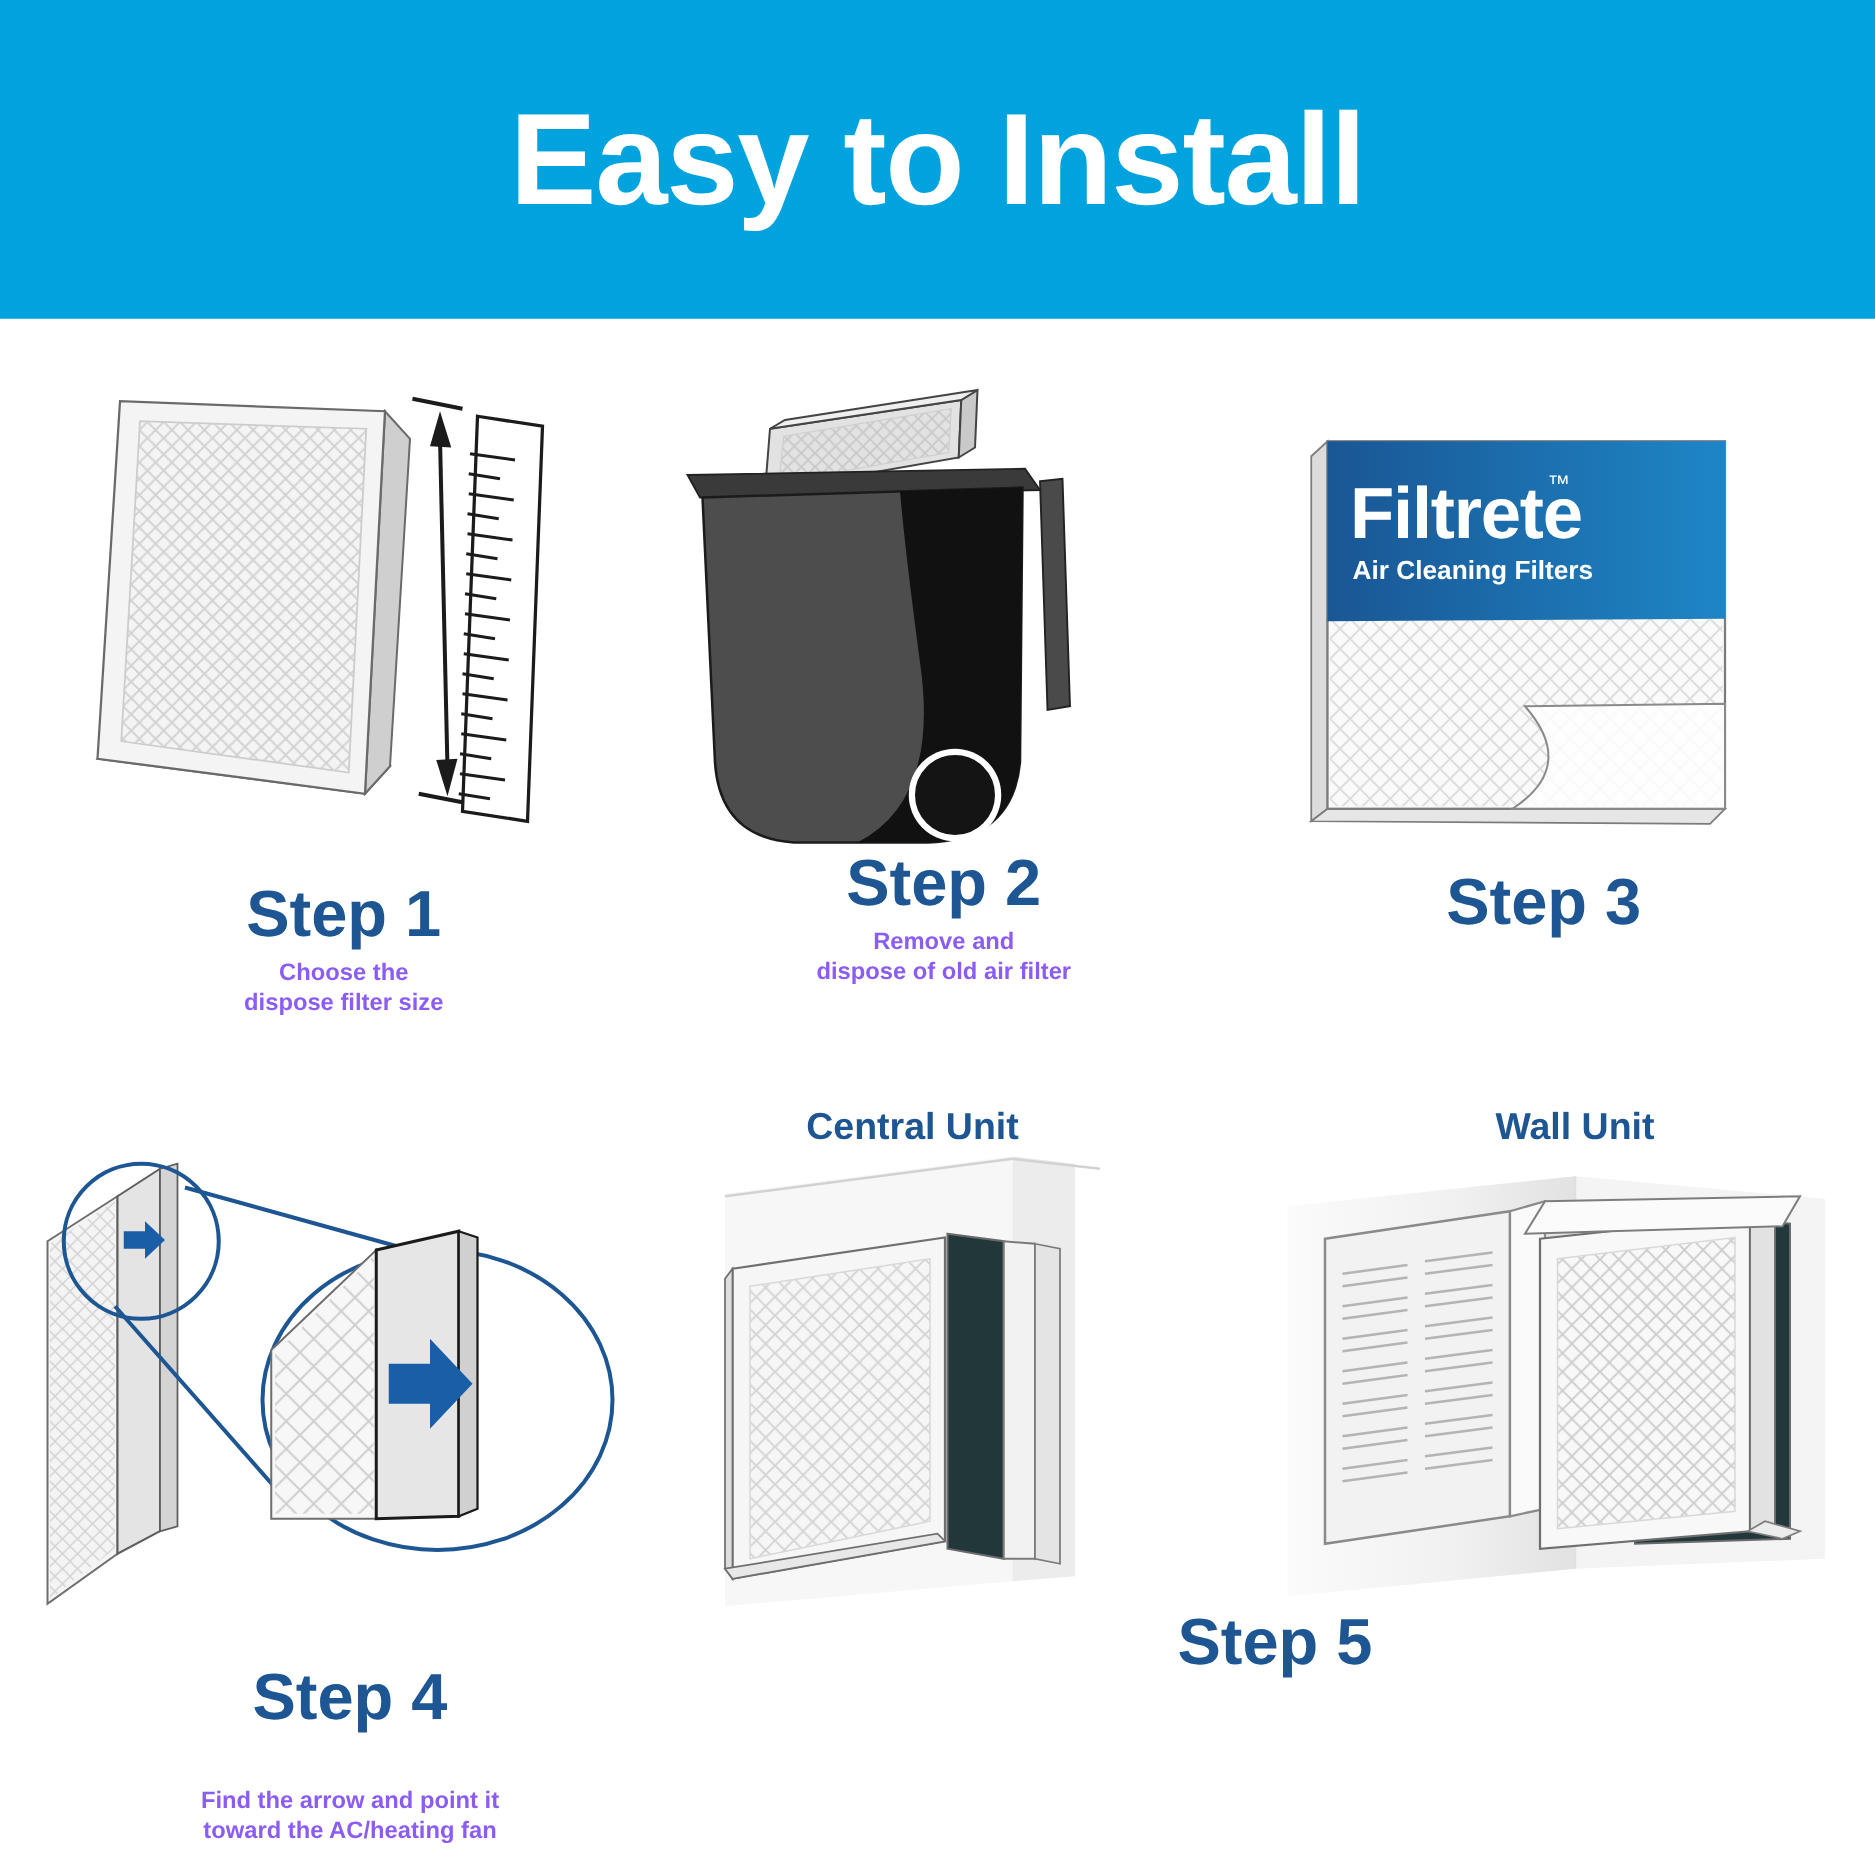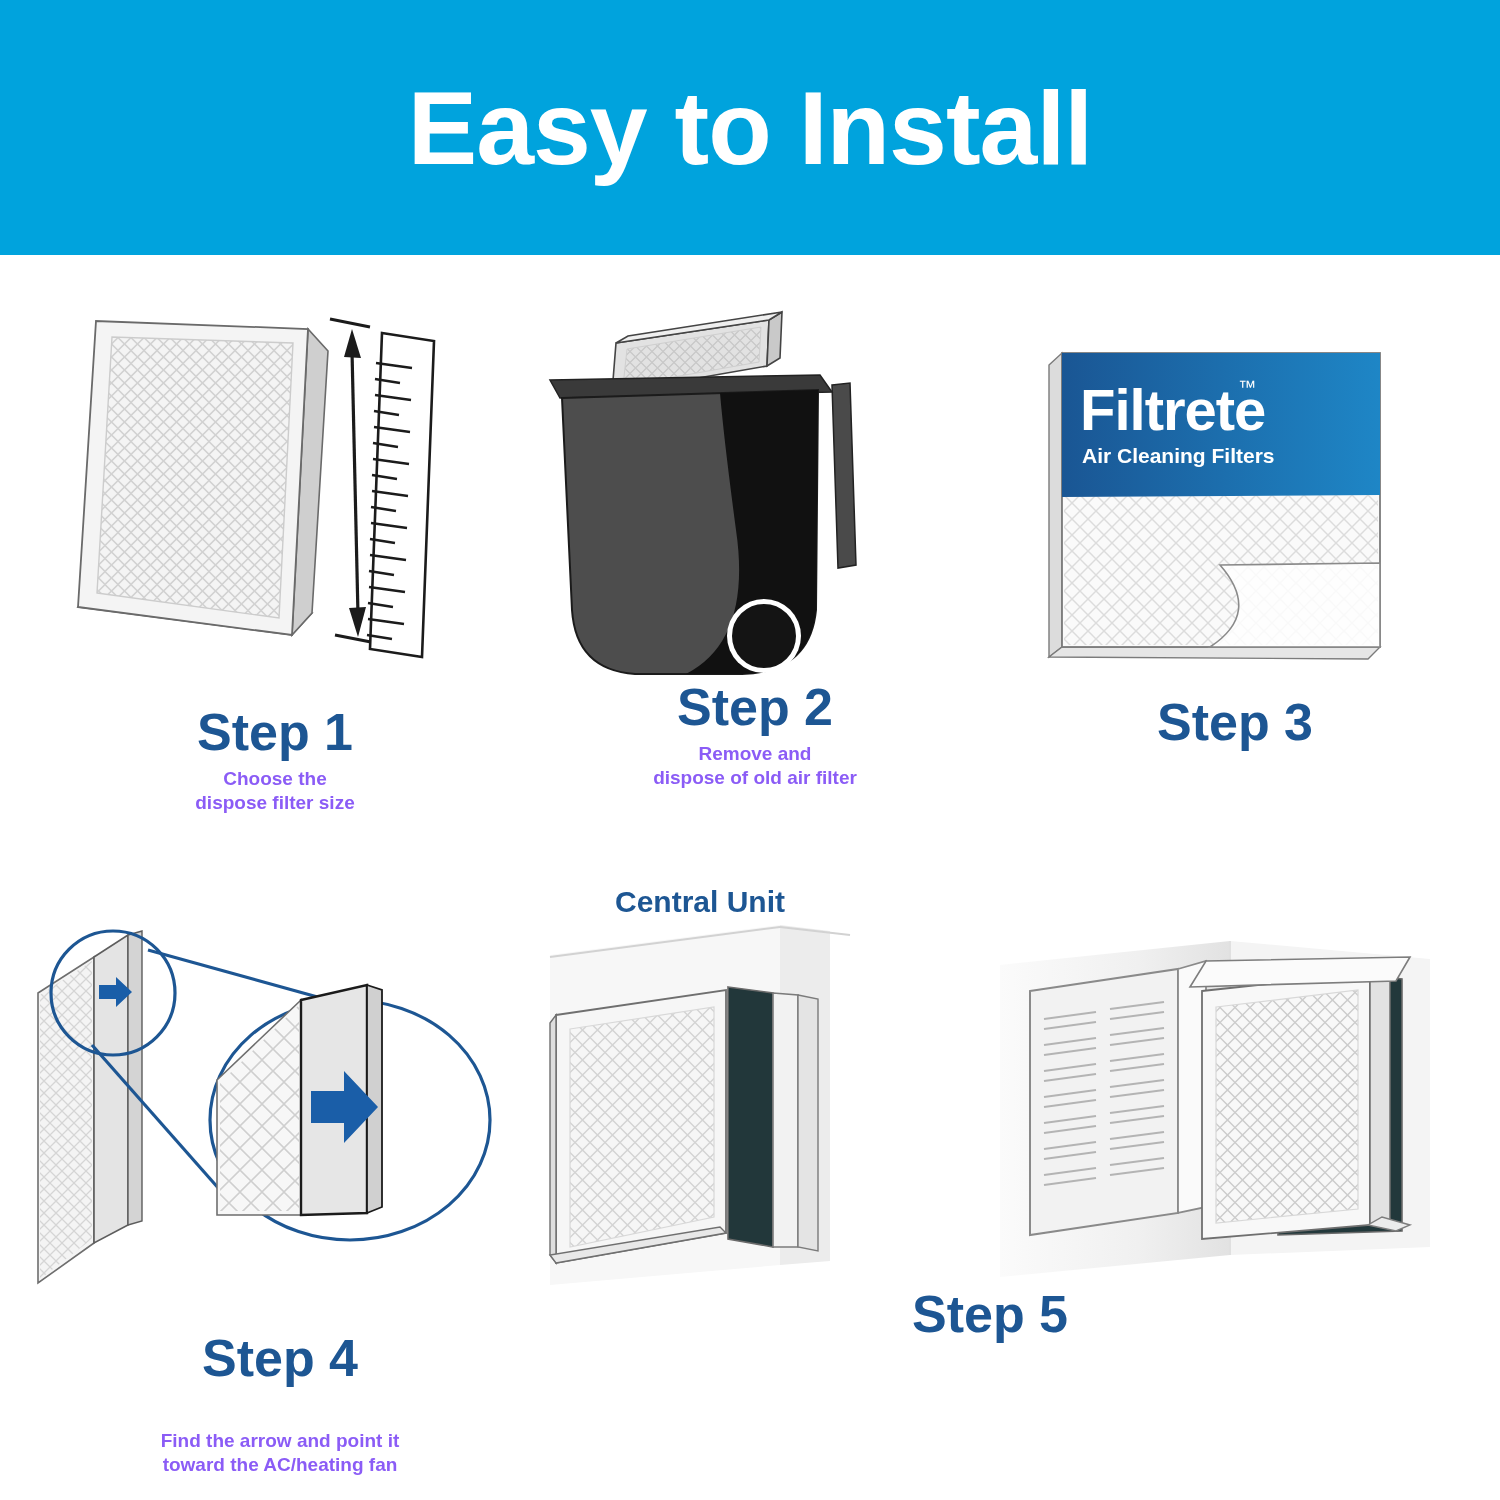--- a/index.html
+++ b/index.html
@@ -72,21 +72,21 @@
     line-height: 1;
   }
 
   
   #cell-step1 { left: 40px;  top: 50px;  width: 470px; }
   #cell-step2 { left: 520px; top: 25px;  width: 470px; }
   #cell-step3 { left: 1000px;top: 40px;  width: 470px; }
 
   
   #cell-step4 { left: 20px;  top: 640px; width: 520px; gap: 36px; }
-  #cell-step5 { left: 530px; top: 640px; width: 920px; }
+  #cell-step5 { left: 560px; top: 640px; width: 920px; }
 
   .row1-art { height: 400px; }
   .row2-art { height: 400px; }
 
   svg { display: block; overflow: visible; }
 </style>
 </head>
 <body>
 
 <div id="page">
@@ -353,18 +353,19 @@
             <polygon points="686,112 828,95 828,314 686,328" fill="url(#mesh5b)" stroke="#d8d8d8" stroke-width="1.2"></polygon>
             <polygon points="840,78 860,82 860,328 840,330" fill="#e2e2e2" stroke="#6f6f6f" stroke-width="1.5"></polygon>
 
             <polygon points="660,92 676,66 880,62 866,86" fill="#fbfbfb" stroke="#7d7d7d" stroke-width="1.6"></polygon>
 
             <polygon points="838,330 866,336 880,330 852,322" fill="#ececec" stroke="#7d7d7d" stroke-width="1.4"></polygon>
           </g>
         </svg>
 
         <div class="unit-label" style="position:absolute; left:30px; top:-8px; width:280px;">Central Unit</div>
+        <div class="unit-label" style="position:absolute; left:530px; top:-8px; width:340px;">Wall Unit</div>
       </div>
       <div class="step-title" style="margin-top:-8px;">Step 5</div>
     </div>
 
   </div>
 </div>
 
 </body></html>

